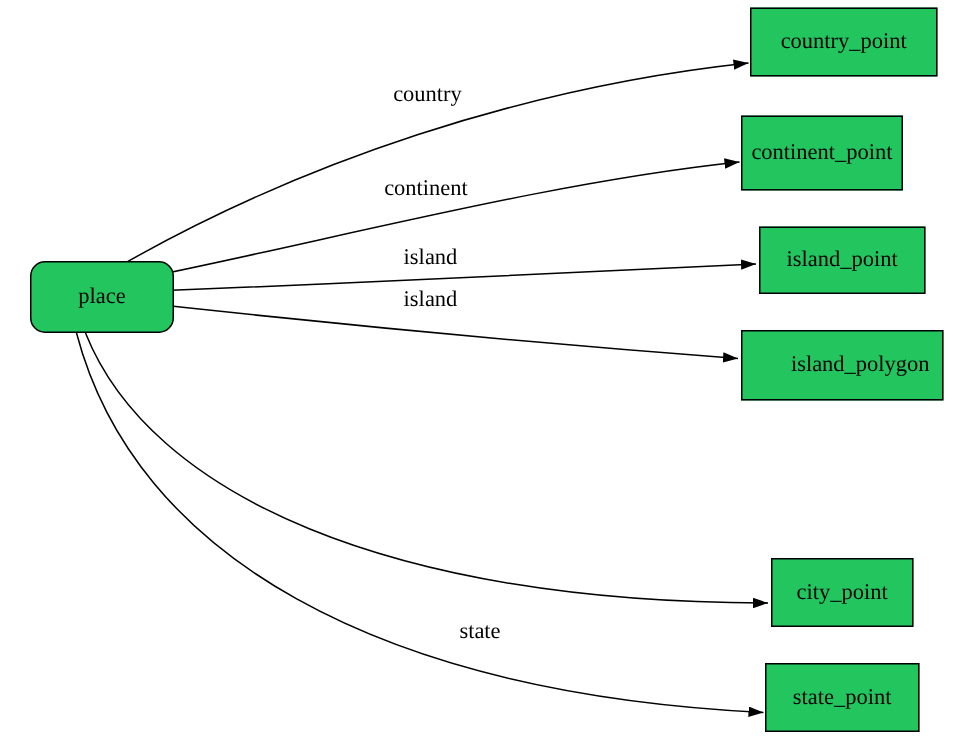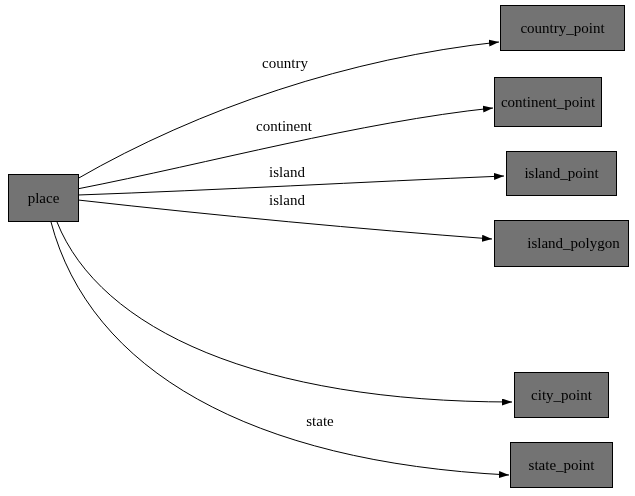--- a/index.html
+++ b/index.html
@@ -25,21 +25,21 @@
   }
   .edges-layer path.edge {
     fill: none;
     stroke: #000000;
     stroke-width: 1;
   }
   .node {
     position: absolute;
     box-sizing: border-box;
     border: 1px solid #000000;
-    background: #737373;
+    background: #22c55e;
     display: flex;
     align-items: center;
     justify-content: center;
     font-size: 15px;
     white-space: nowrap;
   }
   .edge-label {
     position: absolute;
     transform: translate(-50%, -50%);
     font-size: 15px;
@@ -61,21 +61,21 @@
       </marker>
     </defs>
     <path class="edge" d="M 77 179 C 200 108, 350 58, 499 42" marker-end="url(#arrowhead)"></path>
     <path class="edge" d="M 77 189 C 210 163, 360 122, 493 108" marker-end="url(#arrowhead)"></path>
     <path class="edge" d="M 78 195 C 220 190, 360 182, 504 176" marker-end="url(#arrowhead)"></path>
     <path class="edge" d="M 78 200 C 220 216, 360 229, 492 239" marker-end="url(#arrowhead)"></path>
     <path class="edge" d="M 57 222 C 100 330, 260 402, 512 402" marker-end="url(#arrowhead)"></path>
     <path class="edge" d="M 51 222 C 90 370, 250 462, 509 475" marker-end="url(#arrowhead)"></path>
   </svg>
 
-  <div class="node" style="left:8px; top:174px; width:71px; height:48px;">
+  <div class="node" style="left:20px; top:174px; width:96px; height:48px;border-radius:10px;">
     <span>place</span>
   </div>
 
   <div class="node" style="left:500px; top:5px; width:125px; height:46px;">
     <span>country_point</span>
   </div>
 
   <div class="node" style="left:494px; top:77px; width:108px; height:50px;">
     <span>continent_point</span>
   </div>

